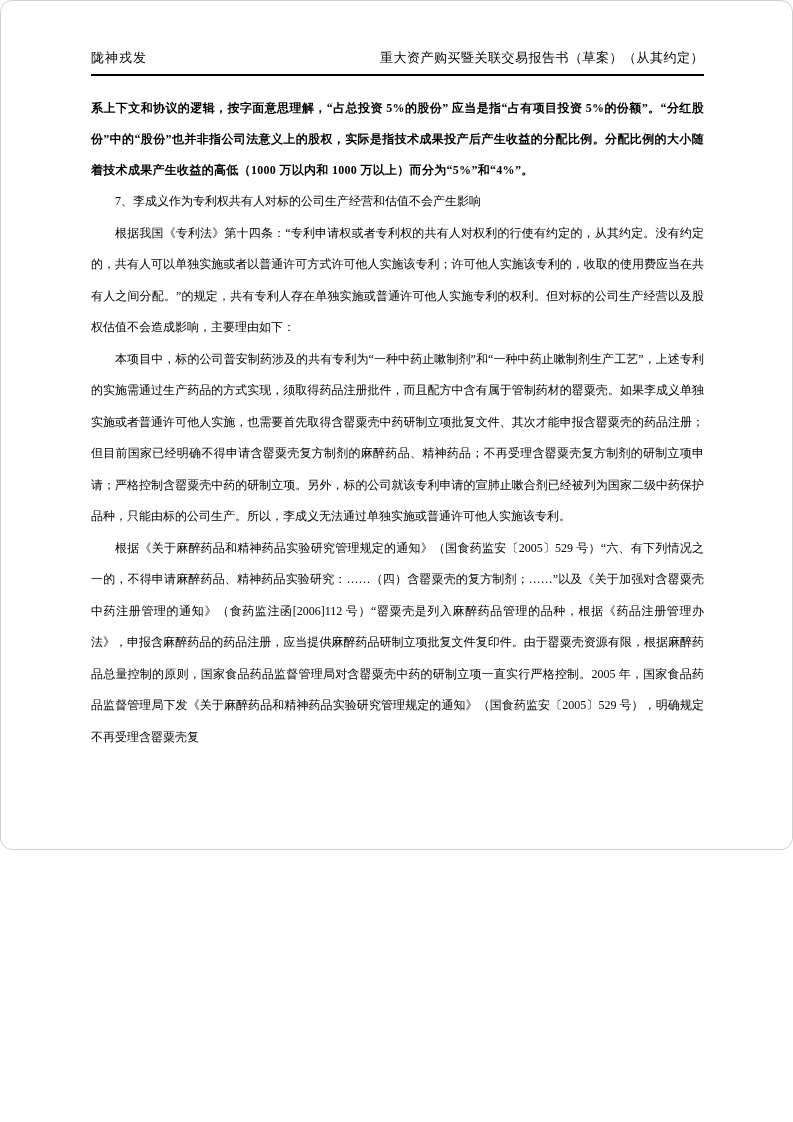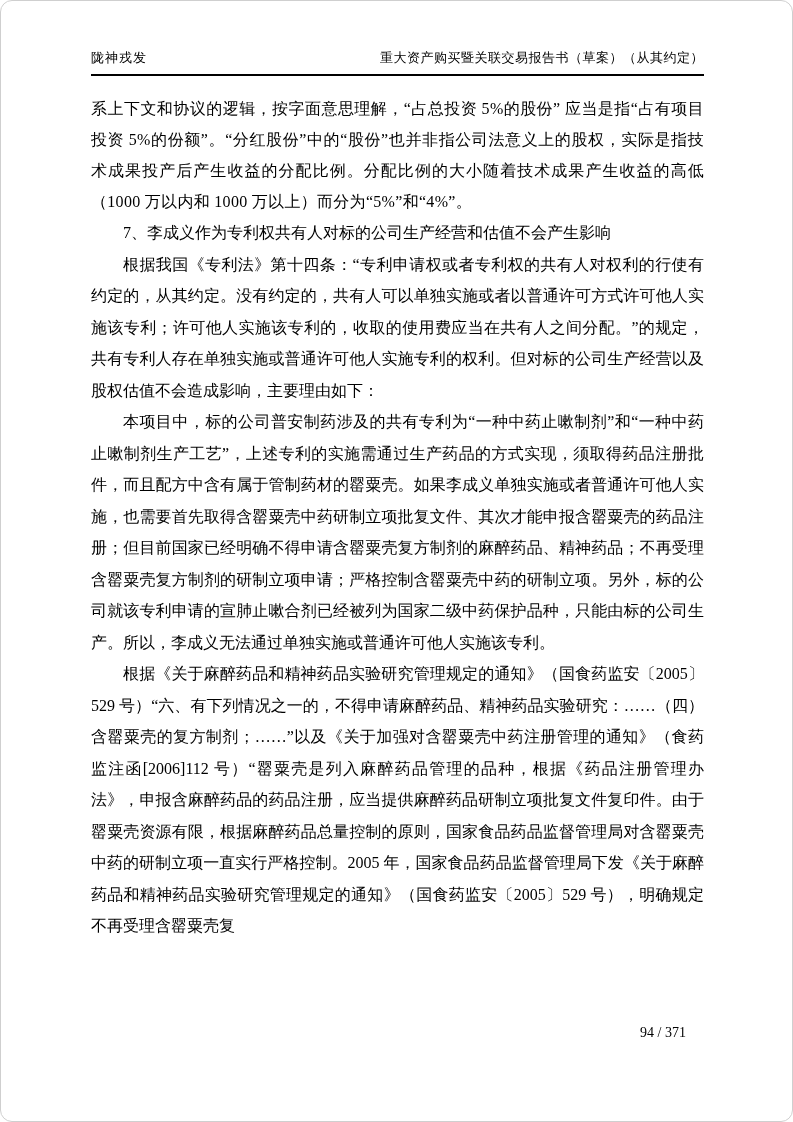--- a/index.html
+++ b/index.html
@@ -8,21 +8,21 @@
     width: 793px;
     height: 1122px;
     position: relative;
     font-family: "Liberation Serif", "DejaVu Serif", serif;
     color: #000000;
   }
   .page-frame {
     position: absolute;
     left: 0; top: 0;
     width: 793px;
-    height: 1122px;
+    height: 850px;
     border: 1px solid #cfcfcf;
     border-radius: 12px;
     background: #ffffff;
     overflow: hidden;
   }
   .page-header {
     position: absolute;
     left: 90px;
     width: 613px;
     top: 48px;
@@ -35,29 +35,29 @@
   }
   .page-header .hdr-left { letter-spacing: 1px; }
   .page-header .hdr-right { letter-spacing: 0.5px; }
   .page-body {
     position: absolute;
     left: 90px;
     width: 613px;
     top: 92px;
   }
   .para {
-    font-size: 16px;
+    font-size: 12px;
     line-height: 31.5px;
     text-align: justify;
     text-indent: 2em;
   }
   .para-emphasis {
-    font-size: 16px;
+    font-size: 12px;
     line-height: 31px;
-    font-weight: 400;
+    font-weight: 700;
     text-align: justify;
     text-indent: 0;
     letter-spacing: 0.3px;
   }
   .page-footer {
     position: absolute;
     top: 1024px;
     right: 106px;
     font-size: 14px;
     font-weight: 400;

